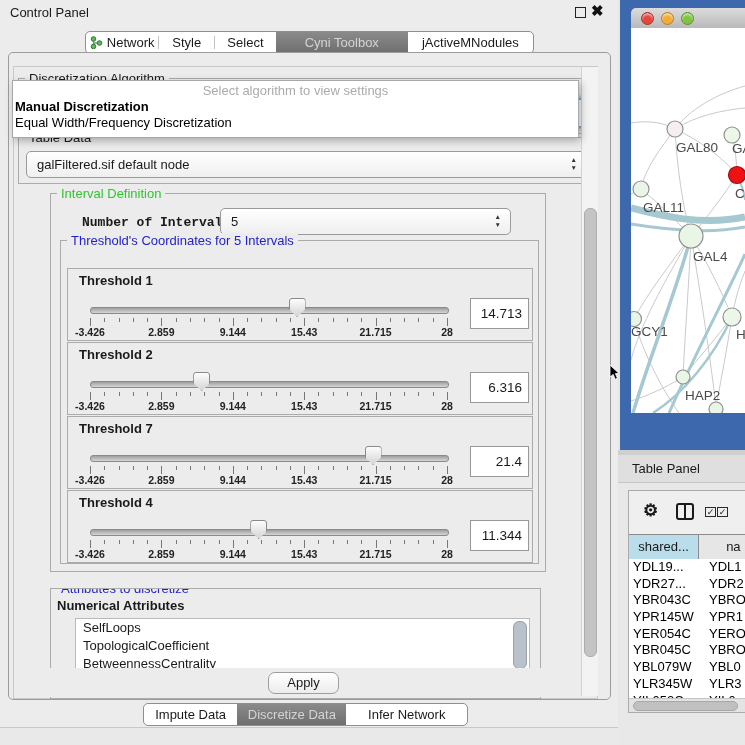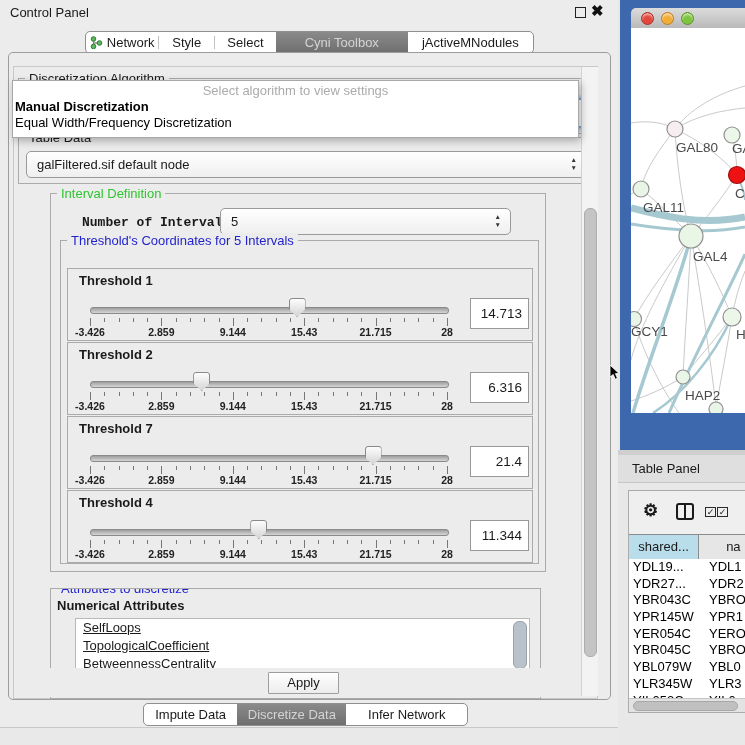--- a/index.html
+++ b/index.html
@@ -59,30 +59,30 @@
   .t-thumb{position:absolute;top:29px;width:15px;height:17px;background:linear-gradient(#FDFDFD,#D5D5D5);border:1px solid #8A8A8A;border-radius:3px;clip-path:polygon(0 0,100% 0,100% 58%,50% 100%,0 58%);}
   .tick{position:absolute;top:49px;width:1px;height:4px;background:#777;}
   .tick.major{height:8px;}
   .tick-label{position:absolute;top:57px;width:56px;text-align:center;font-size:10.5px;font-weight:bold;color:#222;}
   .t-value{position:absolute;left:402px;top:29px;width:51px;height:29px;background:#FFF;border:1px solid #989898;line-height:29px;text-align:right;padding-right:6px;font-size:13.5px;}
 
   
   .attr-group{left:50px;top:588px;width:489px;height:109px;overflow:hidden;}
   .attr-title{left:57px;top:598px;font-weight:bold;font-size:13px;}
   .attr-list{left:75px;top:618px;width:453px;height:50px;background:#FFF;border:1px solid #B9B9B9;overflow:hidden;}
-  .list-item{height:18px;line-height:18px;padding-left:7px;font-size:13px;text-decoration:underline;}
+  .list-item{height:18px;line-height:18px;padding-left:7px;font-size:13px;}
   .attr-scroll{position:absolute;right:2px;top:2px;width:12px;height:46px;background:#B9C1CA;border:1px solid #9AA2AB;border-radius:6px;}
 
   
   .v-scroll{left:581px;top:67px;width:16px;height:629px;background:#F3F3F3;border-left:1px solid #D2D2D2;}
   .v-thumb{position:absolute;left:2px;top:141px;width:11px;height:447px;background:#C4C4C4;border:1px solid #ACACAC;border-radius:6px;}
 
   
   .footer{left:14px;top:668px;width:566px;height:29px;background:#ECECEC;}
-  .apply-btn{left:268px;top:672px;width:69px;height:20px;background:linear-gradient(#FFFFFF,#ECECEC);border:1px solid #9E9E9E;border-radius:1px;text-align:center;line-height:20px;font-size:13px;}
+  .apply-btn{left:268px;top:672px;width:69px;height:20px;background:linear-gradient(#FFFFFF,#ECECEC);border:1px solid #9E9E9E;border-radius:7px;text-align:center;line-height:20px;font-size:13px;}
   .status-line{left:0;top:727px;width:618px;height:1px;background:#C9C9C9;}
   .status-area{left:0;top:728px;width:618px;height:17px;background:#E9E9E9;}
 
   
   .right-bg{left:618px;top:0;width:127px;height:745px;background:#E7E7E7;}
   .net-frame{left:620px;top:0;width:125px;height:450px;background:#3E68AE;}
   .net-titlebar{left:631px;top:8px;width:114px;height:20px;background:linear-gradient(#DCDCDC,#B9B9B9);border-bottom:1px solid #8F8F8F;border-radius:5px 0 0 0;}
   .light{position:absolute;top:4px;width:11px;height:11px;border-radius:50%;box-shadow:inset 0 2px 2px rgba(255,255,255,.55);}
   .light.red{left:10px;background:#E2463C;border:1px solid #A83228;}
   .light.yellow{left:30px;background:#F2AC38;border:1px solid #BB7F22;}

